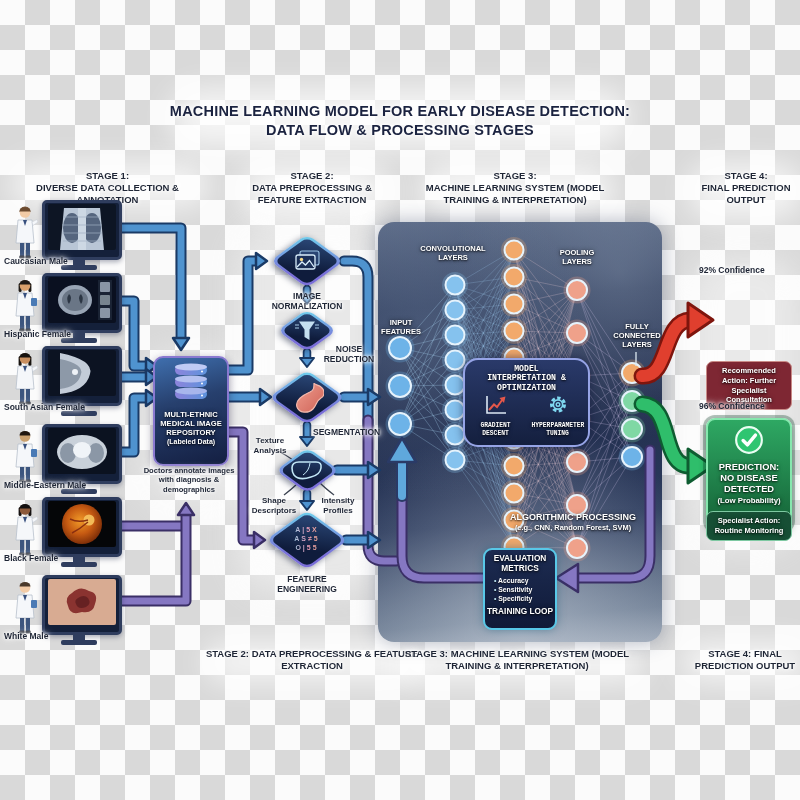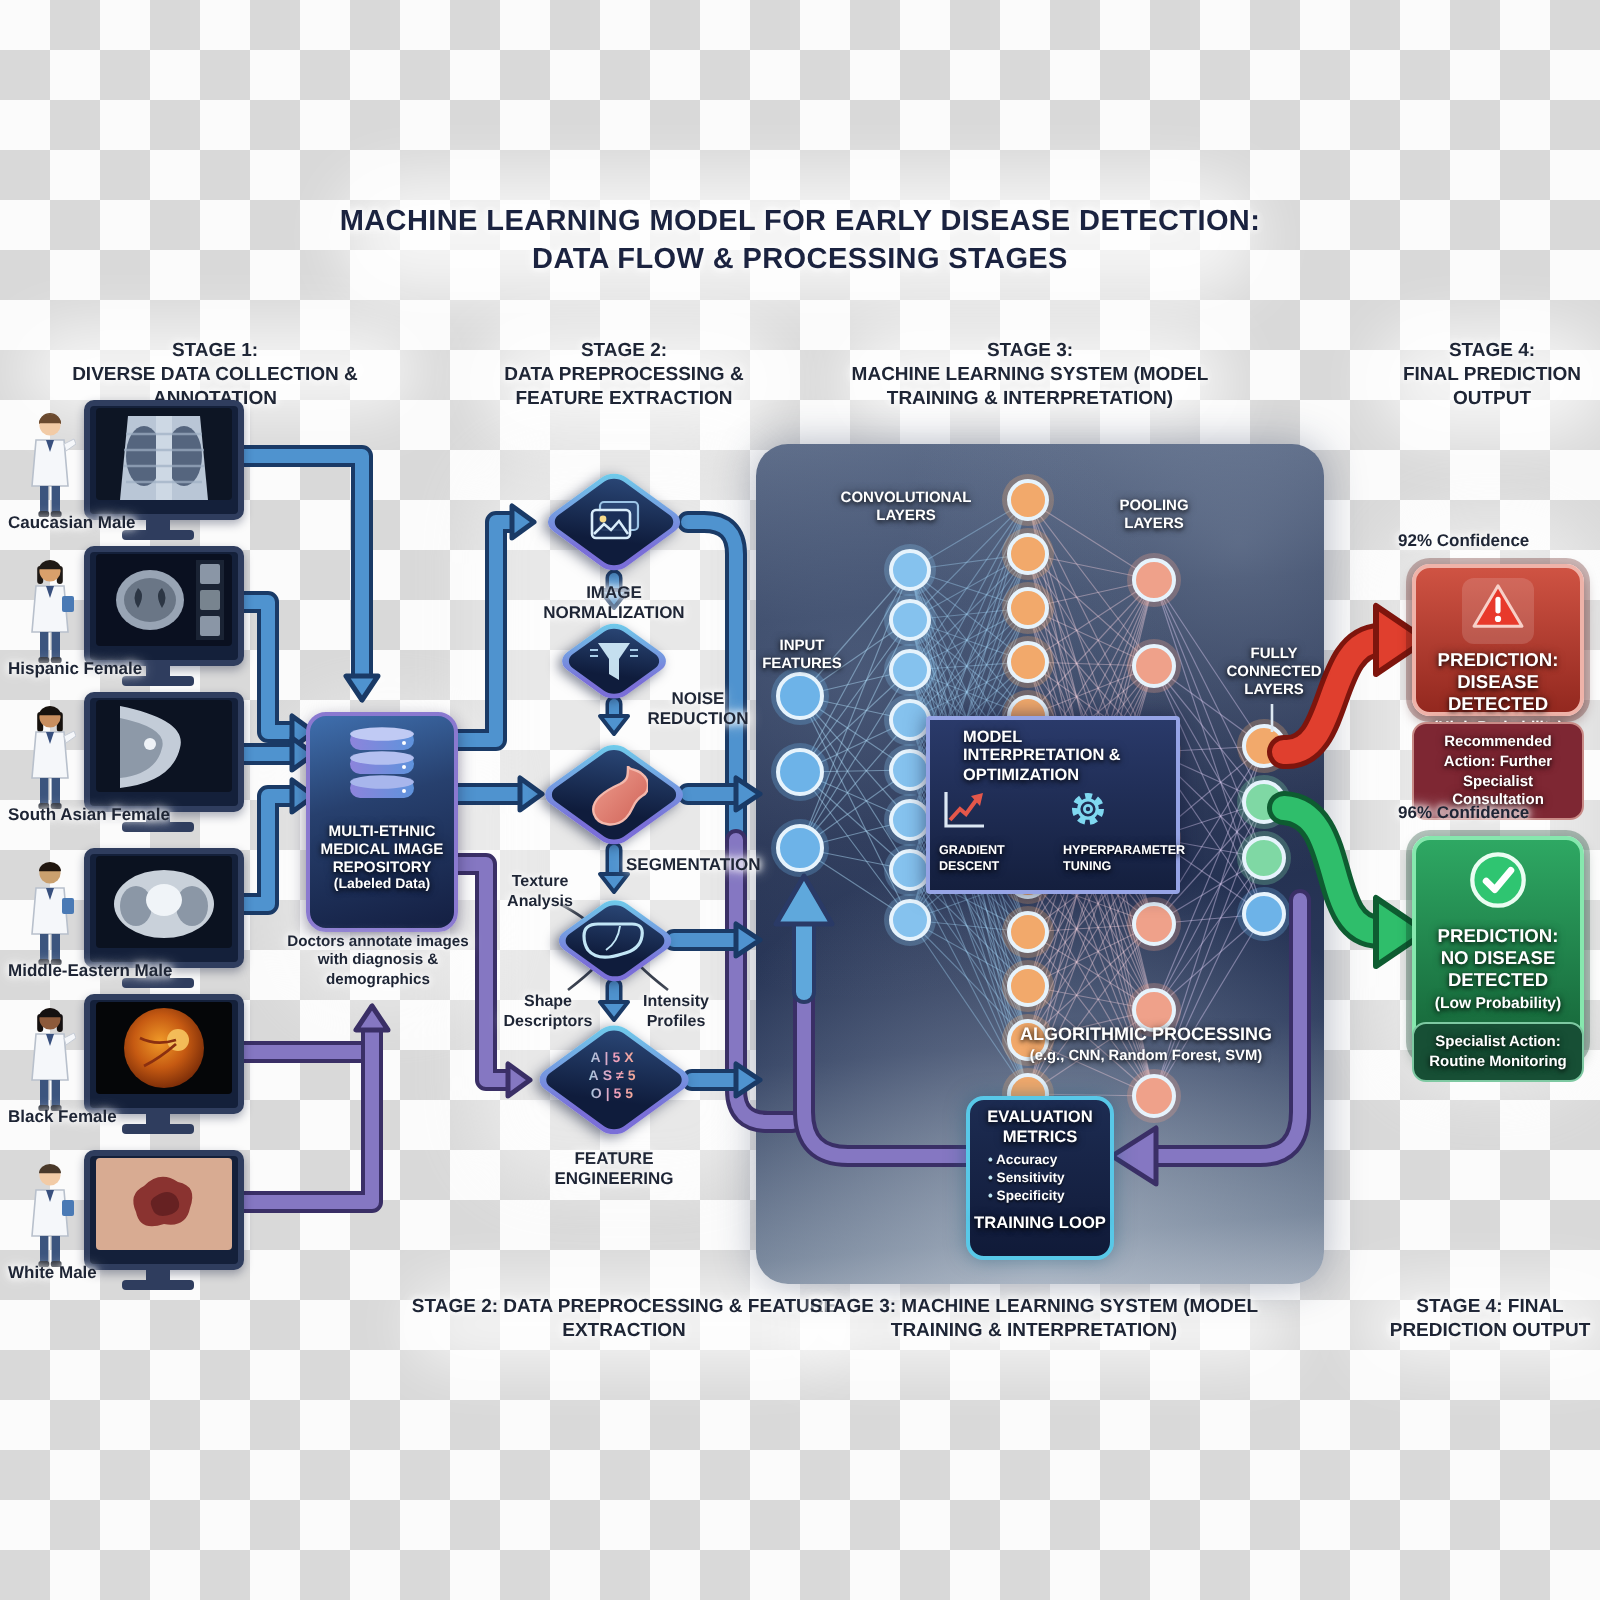--- a/index.html
+++ b/index.html
@@ -45,22 +45,22 @@
     background:linear-gradient(90deg,#74dcf0,#f0a0c0,#f2b070);-webkit-background-clip:text;background-clip:text;color:transparent;}
   
   #panel{position:absolute;left:378px;top:222px;width:284px;height:420px;border-radius:16px;
     background:
       radial-gradient(circle at 18% 28%,rgba(145,165,195,.28),transparent 42%),
       radial-gradient(circle at 85% 12%,rgba(175,190,210,.30),transparent 38%),
       radial-gradient(circle at 50% 97%,rgba(205,214,224,.55),transparent 48%),
       linear-gradient(175deg,#5c6b87 0%,#32405f 20%,#222e4e 45%,#2b3a5c 70%,#68788f 92%,#9aa5b5 100%);
     box-shadow:0 0 20px rgba(40,55,90,.35);}
   .nnlab{font-size:7.5px;line-height:1.2;}
-  #mbox{position:absolute;left:463px;top:358px;width:123px;height:85px;border-radius:2px;
-    background:linear-gradient(180deg,#2a3a6a,#141f3e);border:2px solid #96a4e6;box-shadow:0 0 10px rgba(20,25,60,.6);}
+  #mbox{position:absolute;left:463px;top:358px;width:123px;height:85px;border-radius:15px;
+    background:linear-gradient(180deg,#2a3a6a,#141f3e);border:2px solid #96a4e6;box-shadow:0 0 10px rgba(20,25,60,.6);text-align:center;font-family:Liberation Mono, monospace;}
   #mbox .mtitle{width:90px;margin:4px auto 2px;font-size:8.2px;line-height:1.15;}
   #mbox .micons{display:flex;justify-content:center;gap:10px;margin-top:2px;}
   #mbox .mic{width:52px;}
   #mbox .miclab{font-size:6.3px;line-height:1.15;margin-top:1px;}
   #algo{left:508px;top:512px;width:130px;}
   #algo .a1{font-size:9px;line-height:1.2;}
   #algo .a2{font-size:7.4px;line-height:1.2;margin-top:1px;}
   #ebox{position:absolute;left:483px;top:548px;width:70px;height:78px;border-radius:9px;
     background:linear-gradient(180deg,#1d2c52,#101a38);border:2px solid #58c8e8;box-shadow:0 0 10px rgba(30,90,120,.5);text-align:center;}
   #ebox .etitle{font-size:8.3px;line-height:1.15;margin-top:4px;}
@@ -851,31 +851,20 @@
     <div class="etitle wt">EVALUATION METRICS</div>
     <ul>
       <li>Accuracy</li>
       <li>Sensitivity</li>
       <li>Specificity</li>
     </ul>
     <div class="efoot wt">TRAINING LOOP</div>
   </div>
 
   <div class="conf dk" style="left:699px;top:265px;">92% Confidence</div>
-  <div class="pbox pbox-red">
-    <span class="warnbg">
-      <svg width="28" height="24" viewBox="0 0 30 26">
-        <path d="M15 2 L28 24 H2 Z" fill="#e8392b" stroke="#f8d0c8" stroke-width="1.6" stroke-linejoin="round"></path>
-        <rect x="13.6" y="8" width="2.8" height="9" rx="1.4" fill="#fff"></rect>
-          <circle cx="15" cy="20" r="1.7" fill="#fff"></circle>
-      </svg>
-    </span>
-    <div class="pred wt">PREDICTION: DISEASE DETECTED</div>
-    <div class="prob wt">(High Probability)</div>
-  </div>
   <div class="act act-red wt">Recommended Action: Further Specialist Consultation</div>
 
   <div class="conf dk" style="left:699px;top:401px;">96% Confidence</div>
   <div class="pbox pbox-green">
     <svg width="30" height="30" viewBox="0 0 28 28">
       <circle cx="14" cy="14" r="12" fill="#2fc571" stroke="#eafdf2" stroke-width="2"></circle>
       <path d="M8.5 14.5 l4 4 l7.5 -9" stroke="#fff" stroke-width="3.2" fill="none" stroke-linecap="round" stroke-linejoin="round"></path>
     </svg>
     <div class="pred wt">PREDICTION: NO DISEASE DETECTED</div>
     <div class="prob wt">(Low Probability)</div>

